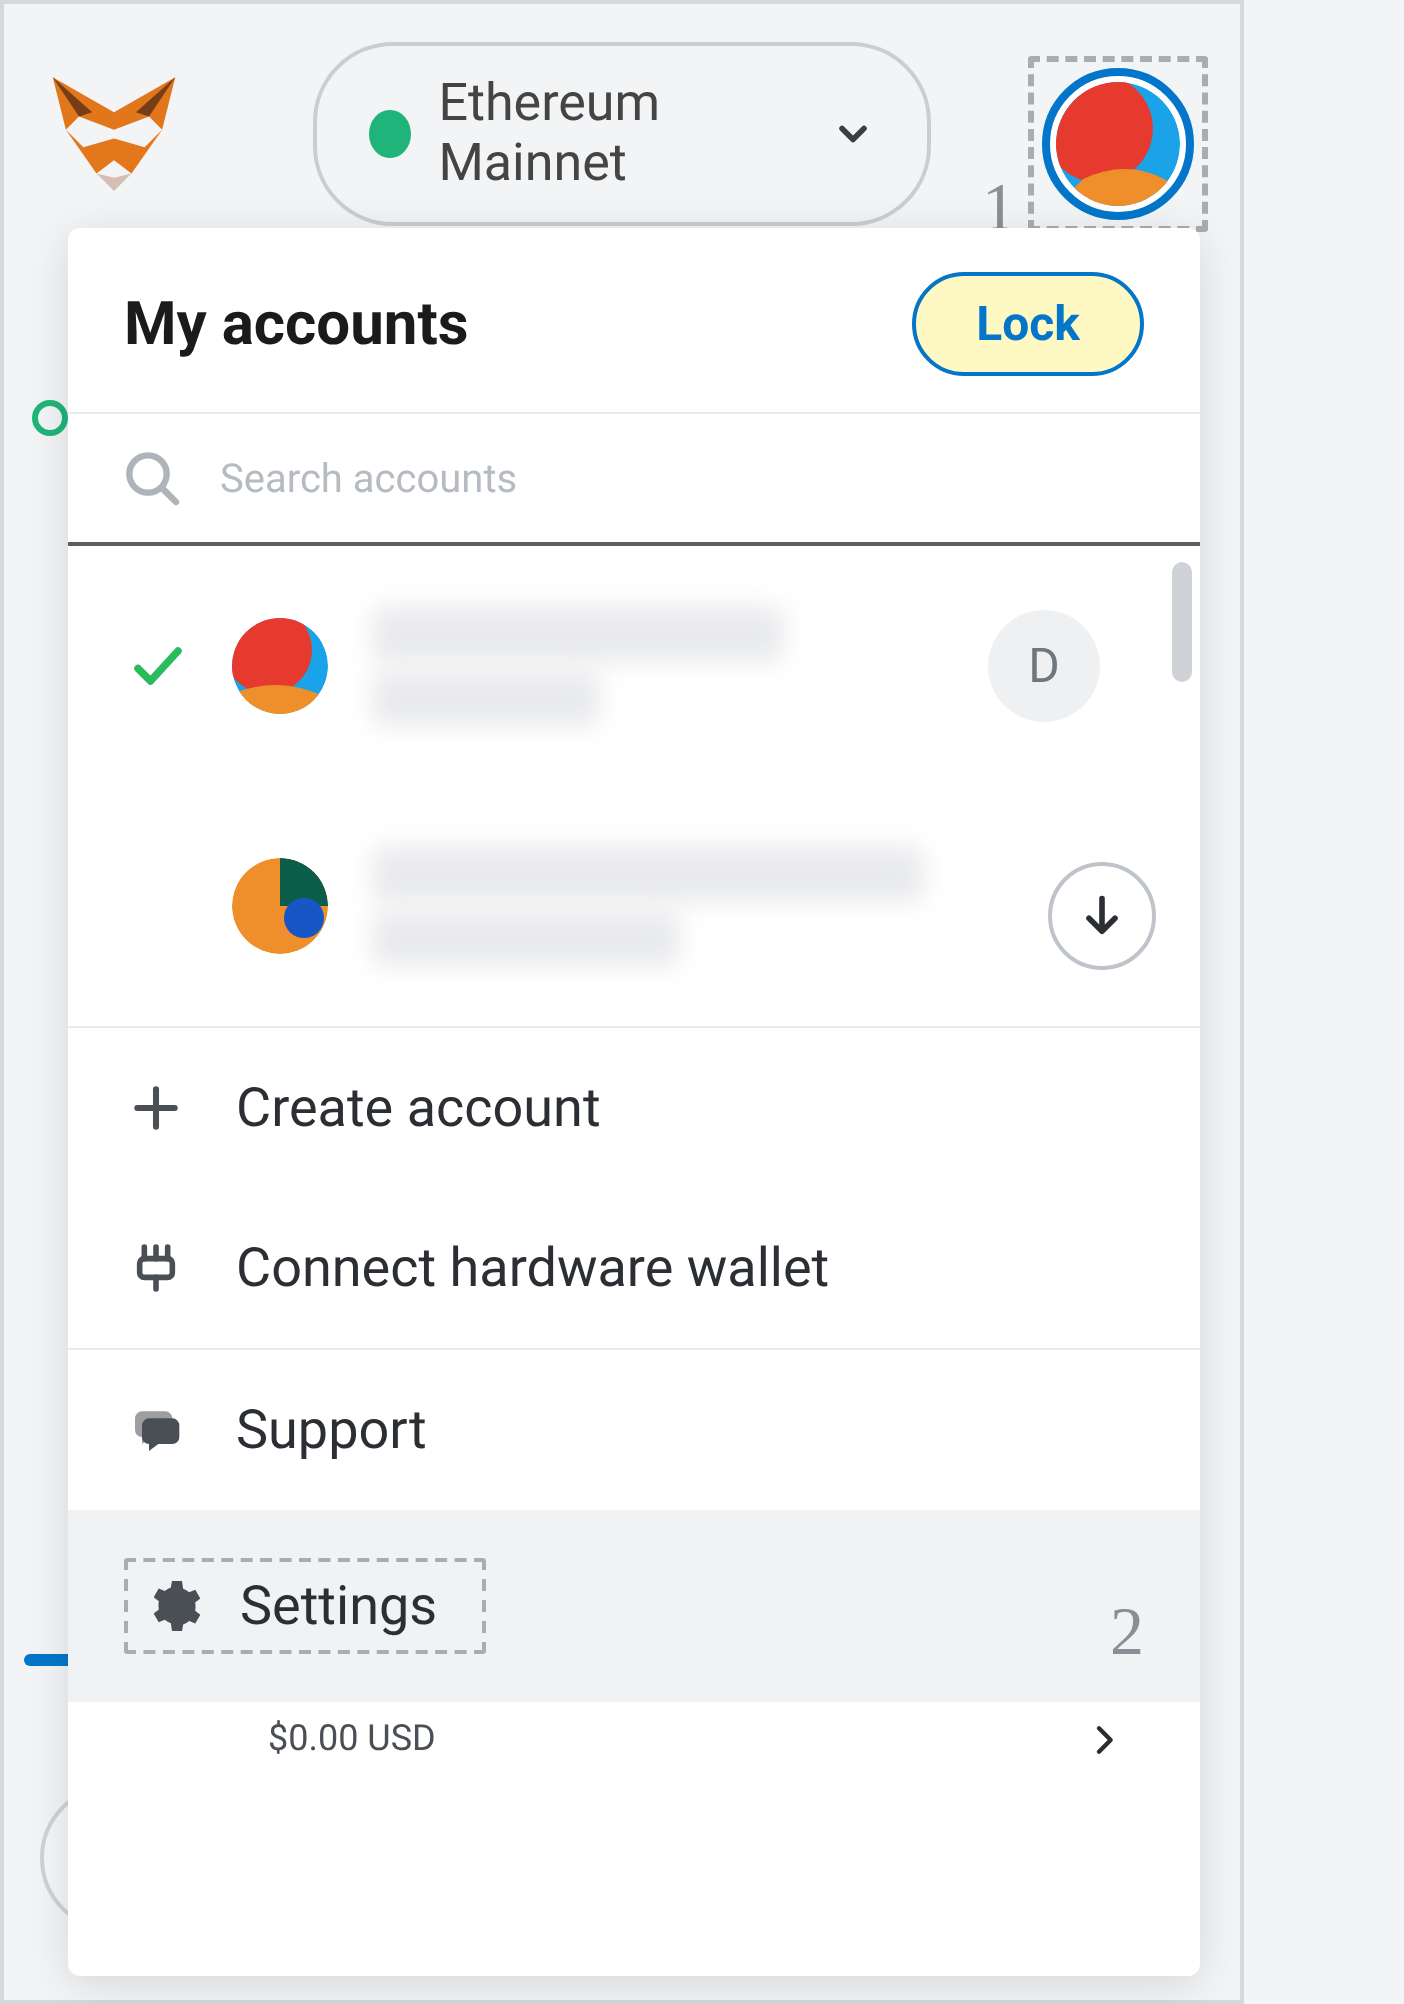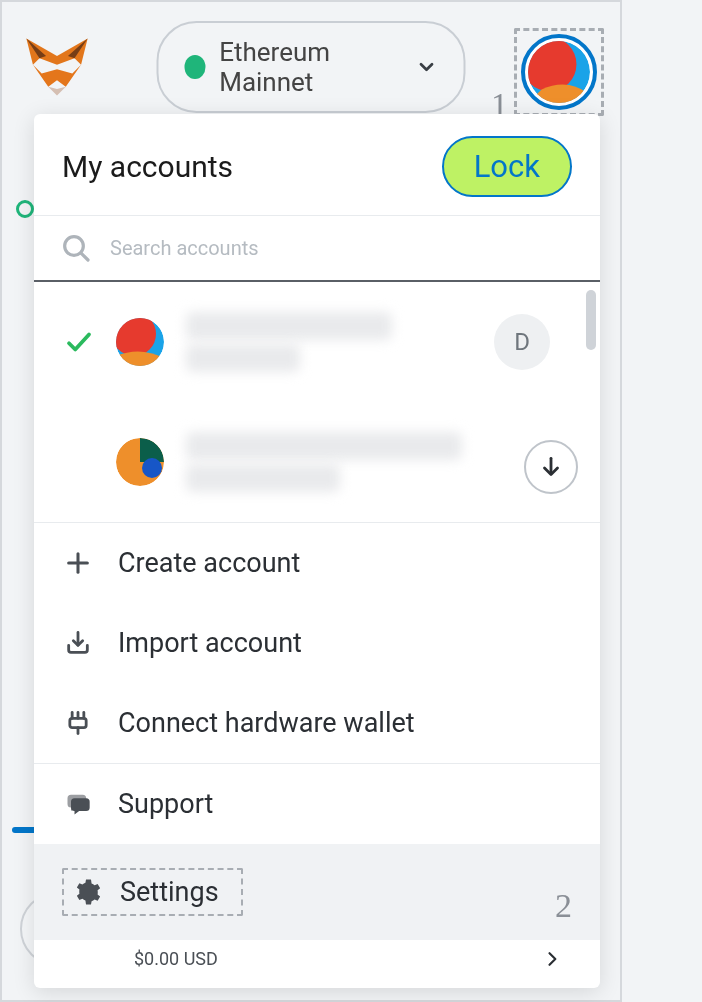--- a/index.html
+++ b/index.html
@@ -12,22 +12,22 @@
   .net-pill { position: absolute; left: 50%; transform: translateX(-50%); display: flex; align-items: center; gap: 14px; border: 2px solid #c9ced4; border-radius: 40px; padding: 14px 26px; font-size: 26px; color: #444; background: #f2f4f6; cursor: pointer; }
   .net-dot { width: 24px; height: 24px; border-radius: 50%; }
   .avatar-sel { position: absolute; right: 16px; top: 26px; width: 90px; height: 88px; border: 3px dashed #a8adb3; display: flex; align-items: center; justify-content: center; border-radius: 2px; }
   .avatar-ring { width: 76px; height: 76px; border-radius: 50%; border: 4px solid #0376c9; display: flex; align-items: center; justify-content: center; background: #fff; cursor: pointer; }
   .avatar { width: 62px; height: 62px; border-radius: 50%; overflow: hidden; }
   .annot1 { position: absolute; right: 112px; top: 84px; font-size: 34px; color: #8a8f96; font-weight: 400; font-family: Georgia, serif; }
 
   
   .panel { position: absolute; left: 32px; right: 20px; top: 112px; bottom: 12px; background: #fff; border-radius: 6px; box-shadow: 0 4px 22px rgba(0,0,0,0.12); display: flex; flex-direction: column; overflow: hidden; }
   .panel-head { display: flex; align-items: center; justify-content: space-between; padding: 22px 28px 18px; }
-  .panel-title { font-size: 30px; font-weight: 400; color: #1b1b1b; }
-  .lock-btn { border: 2px solid #0376c9; color: #0376c9; background: #bef264; font-size: 31px; font-weight: 400; padding: 10px 30px; border-radius: 40px; cursor: pointer; }
+  .panel-title { font-size: 30px; font-weight: 700; color: #1b1b1b; }
+  .lock-btn { border: 2px solid #0376c9; color: #0376c9; background: #fef9c3; font-size: 24px; font-weight: 700; padding: 10px 30px; border-radius: 40px; cursor: pointer; }
   .search-row { display: flex; align-items: center; gap: 18px; padding: 16px 26px; border-top: 1px solid #e8ebee; border-bottom: 2px solid #5a5f66; }
   .search-input { flex: 1; border: none; outline: none; font-size: 20px; color: #999; background: transparent; }
   .search-input::placeholder { color: #b5bbc1; }
 
   .acct-scroll { position: relative; border-bottom: 1px solid #e8ebee; }
   .acct-item { display: flex; align-items: center; padding: 26px 30px; gap: 22px; cursor: pointer; position: relative; }
   .check { width: 30px; display: flex; justify-content: center; }
   .acct-av { width: 48px; height: 48px; border-radius: 50%; overflow: hidden; flex-shrink: 0; }
   .acct-txt { flex: 1; }
   .blur-bar { height: 28px; background: #e9eaec; border-radius: 6px; filter: blur(6px); margin: 4px 0; }
@@ -170,30 +170,20 @@
           <svg width="28" height="28" viewBox="0 0 24 24" fill="none" stroke="#4a4f55" stroke-width="2.6" stroke-linecap="round">
               <line x1="12" y1="4" x2="12" y2="20"></line>
               <line x1="4" y1="12" x2="20" y2="12"></line>
             </svg>
         </span>
         <span>Create account</span>
       </div>
       <div class="menu-item">
         <span class="menu-icon">
           <svg width="28" height="28" viewBox="0 0 24 24" fill="none" stroke="#4a4f55" stroke-width="2.4" stroke-linecap="round" stroke-linejoin="round">
-              <path d="M4 14v4a2 2 0 0 0 2 2h12a2 2 0 0 0 2-2v-4"></path>
-              <polyline points="8 10 12 14 16 10"></polyline>
-              <line x1="12" y1="3" x2="12" y2="14"></line>
-            </svg>
-        </span>
-        <span>Import account</span>
-      </div>
-      <div class="menu-item">
-        <span class="menu-icon">
-          <svg width="28" height="28" viewBox="0 0 24 24" fill="none" stroke="#4a4f55" stroke-width="2.4" stroke-linecap="round" stroke-linejoin="round">
               <line x1="7" y1="3" x2="7" y2="8"></line>
               <line x1="12" y1="3" x2="12" y2="8"></line>
               <line x1="17" y1="3" x2="17" y2="8"></line>
               <rect x="5" y="8" width="14" height="8" rx="2"></rect>
               <line x1="12" y1="16" x2="12" y2="21"></line>
             </svg>
         </span>
         <span>Connect hardware wallet</span>
       </div>
       <div class="menu-sep"></div>

